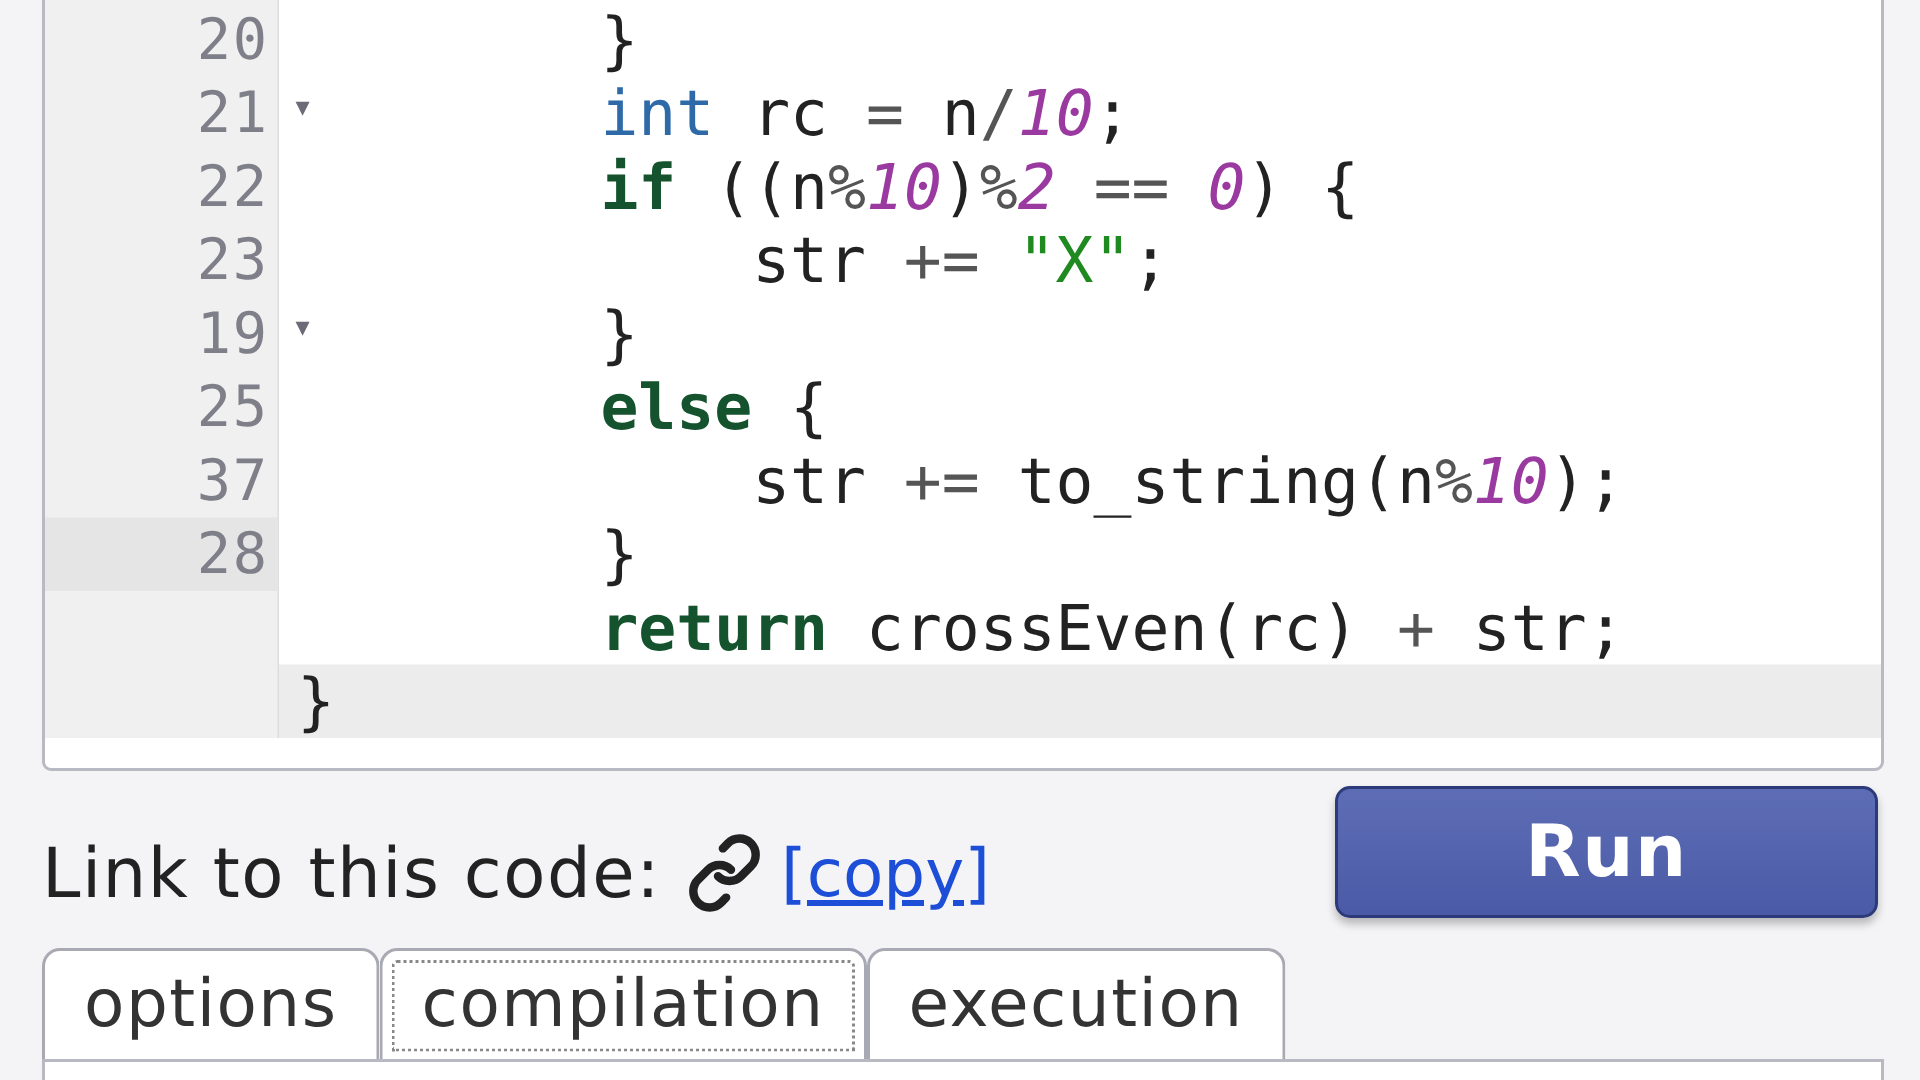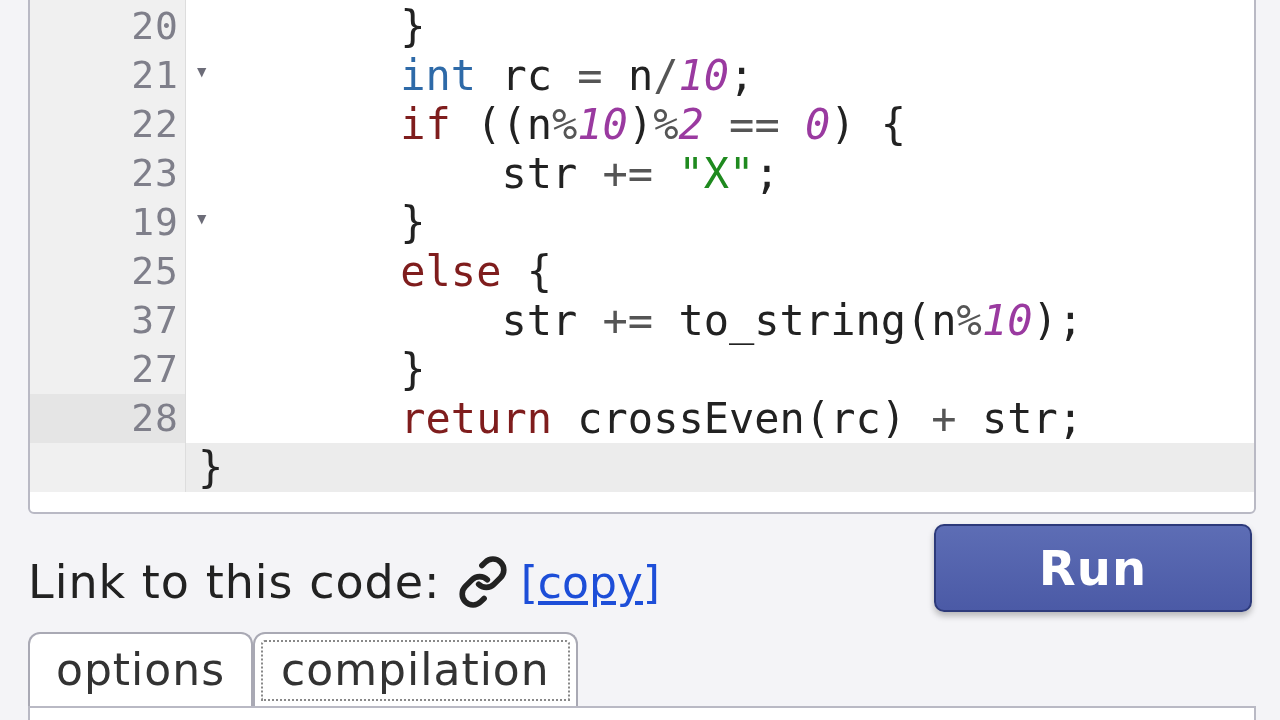--- a/index.html
+++ b/index.html
@@ -72,21 +72,21 @@
     align-items: center;
   }
   .code-row.current {
     background: #ececec;
     margin-left: -12px;
     padding-left: 12px;
   }
   .gutter-row.current {
     background: #e5e5e5;
   }
-  .tok-keyword { color: #7f1d1d; font-weight: normal; }
+  .tok-keyword { color: #14532d; font-weight: bold; }
   .tok-type    { color: #2e6aa8; }
   .tok-num     { color: #9a3aa0; font-style: italic; }
   .tok-string  { color: #1f8a1f; }
   .tok-op      { color: #555; }
   .tok-ident   { color: #222; }
   .tok-func    { color: #222; }
 
   .bottom-area {
     position: absolute;
     left: 28px;
@@ -113,21 +113,21 @@
     color: #1d4ed8;
     text-decoration: underline;
     font-size: 44px;
     cursor: pointer;
   }
 
   .run-button {
     position: absolute;
     right: 0;
     top: -6px;
-    width: 318px;
+    width: 362px;
     height: 88px;
     border-radius: 10px;
     border: 2px solid #2d3a7a;
     background: linear-gradient(#5d6db5, #4b5aa6);
     color: #ffffff;
     font-size: 48px;
     font-weight: bold;
     letter-spacing: 1px;
     box-shadow: 0 4px 6px rgba(0,0,0,0.25);
     cursor: pointer;
@@ -193,23 +193,20 @@
         </div>
         <div class="gutter-row">
           <span class="gutter-num">19</span>
           <span class="fold-mark">▾</span>
         </div>
         <div class="gutter-row">
           <span class="gutter-num">25</span>
         </div>
         <div class="gutter-row">
           <span class="gutter-num">37</span>
-        </div>
-        <div class="gutter-row">
-          <span class="gutter-num">27</span>
         </div>
         <div class="gutter-row current">
           <span class="gutter-num">28</span>
         </div>
       </div>
     <div class="code-col" id="codecol" style="margin-top: -49px;"><div class="code-row"><span class="tok-ident">            return str;</span></div><div class="code-row"><span class="tok-ident">        }</span></div><div class="code-row"><span class="tok-ident">        </span><span class="tok-type">int</span><span class="tok-ident"> rc </span><span class="tok-op">=</span><span class="tok-ident"> n</span><span class="tok-op">/</span><span class="tok-num">10</span><span class="tok-ident">;</span></div><div class="code-row"><span class="tok-ident">        </span><span class="tok-keyword">if</span><span class="tok-ident"> ((n</span><span class="tok-op">%</span><span class="tok-num">10</span><span class="tok-ident">)</span><span class="tok-op">%</span><span class="tok-num">2</span><span class="tok-ident"> </span><span class="tok-op">==</span><span class="tok-ident"> </span><span class="tok-num">0</span><span class="tok-ident">) {</span></div><div class="code-row"><span class="tok-ident">            str </span><span class="tok-op">+=</span><span class="tok-ident"> </span><span class="tok-string">"X"</span><span class="tok-ident">;</span></div><div class="code-row"><span class="tok-ident">        }</span></div><div class="code-row"><span class="tok-ident">        </span><span class="tok-keyword">else</span><span class="tok-ident"> {</span></div><div class="code-row"><span class="tok-ident">            str </span><span class="tok-op">+=</span><span class="tok-ident"> </span><span class="tok-func">to_string</span><span class="tok-ident">(n</span><span class="tok-op">%</span><span class="tok-num">10</span><span class="tok-ident">);</span></div><div class="code-row"><span class="tok-ident">        }</span></div><div class="code-row"><span class="tok-ident">        </span><span class="tok-keyword">return</span><span class="tok-ident"> crossEven(rc) </span><span class="tok-op">+</span><span class="tok-ident"> str;</span></div><div class="code-row current"><span class="tok-ident">}</span></div></div>
   </div>
 </div>
 
 <div class="bottom-area">
@@ -222,15 +219,16 @@
       </svg>
     </span>
     <span class="copy-link">[copy]</span>
   </div>
   <button class="run-button">Run</button>
 </div>
 
 <div class="tabs-row" id="tabsrow">
     <div class="tab">options</div>
     <div class="tab active">compilation</div>
+    <div class="tab">execution</div>
   </div>
 
 <div class="output-panel"></div>
 
 </body></html>

